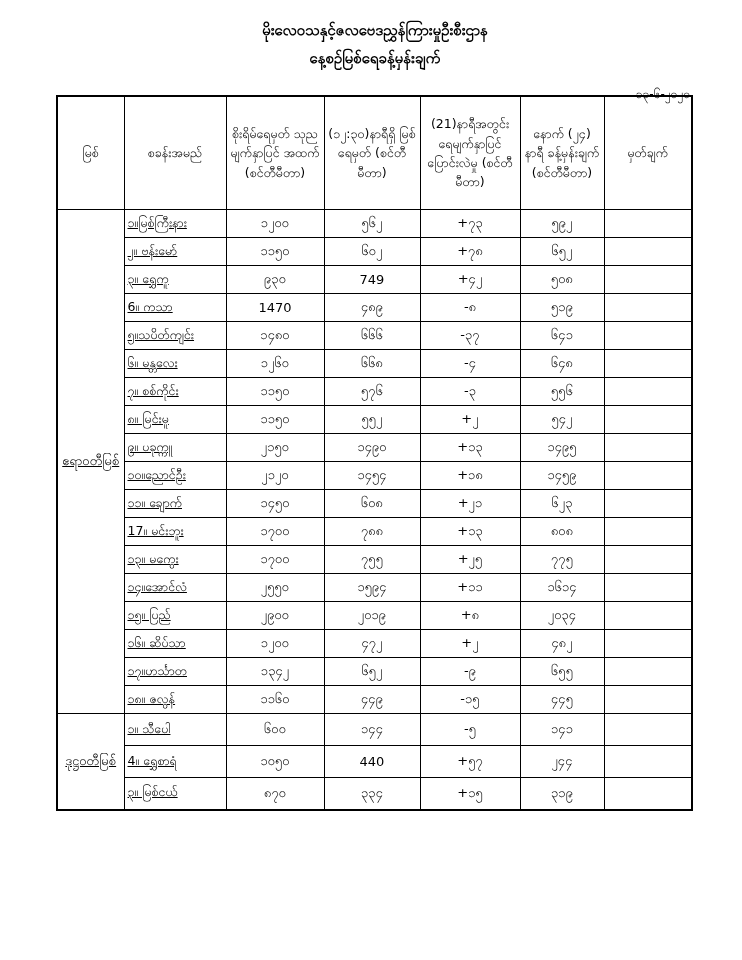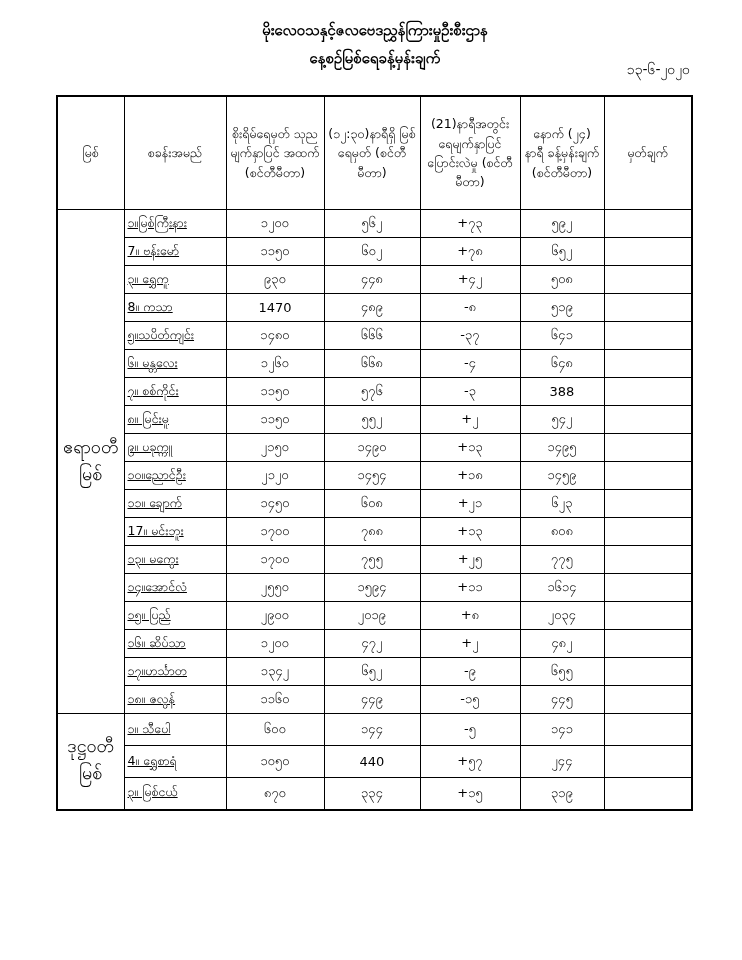--- a/index.html
+++ b/index.html
@@ -19,22 +19,22 @@
     position: absolute;
     top: 16px; left: 4px;
     width: 100%;
     text-align: center;
     font-weight: bold;
     font-size: 15px;
     line-height: 28px;
   }
   .report-date {
     position: absolute;
-    top: 60px; right: 52px;
-    font-size: 14px;
+    top: 86px; right: 52px;
+    font-size: 12px;
   }
   table.levels {
     position: absolute;
     left: 56px; top: 95px;
     width: 635px;
     border-collapse: collapse;
     table-layout: fixed;
     border: 2px solid #000;
   }
   table.levels th, table.levels td {
@@ -46,21 +46,22 @@
     font-weight: normal;
     font-size: 12.5px;
     line-height: 1.55;
     text-align: center;
     vertical-align: middle;
     height: 110px;
   }
   td.river-cell {
     text-align: center;
     vertical-align: middle;
-    font-size: 18px;
+    font-size: 13px;
+    text-decoration: underline;
   }
   td.station {
     text-align: left;
     font-size: 12.5px;
     white-space: nowrap;
     text-decoration: underline;
   }
   td.num {
     text-align: center;
     font-size: 13px;
@@ -106,37 +107,37 @@
       <tr class="g1">
         <td class="river-cell" rowspan="18">ဧရာဝတီမြစ်</td>
         <td class="station">၁။မြစ်ကြီးနား</td>
         <td class="num">၁၂၀၀</td>
         <td class="num">၅၆၂</td>
         <td class="num">+၇၃</td>
         <td class="num">၅၉၂</td>
         <td class="remark"></td>
       </tr>
       <tr class="g1">
-        <td class="station">7။ ဗန်းမော်</td>
+        <td class="station">၂။ ဗန်းမော်</td>
         <td class="num">၁၁၅၀</td>
         <td class="num">၆၀၂</td>
         <td class="num">+၇၈</td>
         <td class="num">၆၅၂</td>
         <td class="remark"></td>
       </tr>
       <tr class="g1">
         <td class="station">၃။ ရွှေကူ</td>
         <td class="num">၉၃၀</td>
-        <td class="num">၄၄၈</td>
+        <td class="num">749</td>
         <td class="num">+၄၂</td>
         <td class="num">၅၀၈</td>
         <td class="remark"></td>
       </tr>
       <tr class="g1">
-        <td class="station">8။ ကသာ</td>
+        <td class="station">6။ ကသာ</td>
         <td class="num">1470</td>
         <td class="num">၄၈၉</td>
         <td class="num">-၈</td>
         <td class="num">၅၁၉</td>
         <td class="remark"></td>
       </tr>
       <tr class="g1">
         <td class="station">၅။သပိတ်ကျင်း</td>
         <td class="num">၁၄၈၀</td>
         <td class="num">၆၆၆</td>
@@ -150,21 +151,21 @@
         <td class="num">၆၆၈</td>
         <td class="num">-၄</td>
         <td class="num">၆၄၈</td>
         <td class="remark"></td>
       </tr>
       <tr class="g1">
         <td class="station">၇။ စစ်ကိုင်း</td>
         <td class="num">၁၁၅၀</td>
         <td class="num">၅၇၆</td>
         <td class="num">-၃</td>
-        <td class="num">388</td>
+        <td class="num">၅၅၆</td>
         <td class="remark"></td>
       </tr>
       <tr class="g1">
         <td class="station">၈။ မြင်းမူ</td>
         <td class="num">၁၁၅၀</td>
         <td class="num">၅၅၂</td>
         <td class="num">+၂</td>
         <td class="num">၅၄၂</td>
         <td class="remark"></td>
       </tr>

